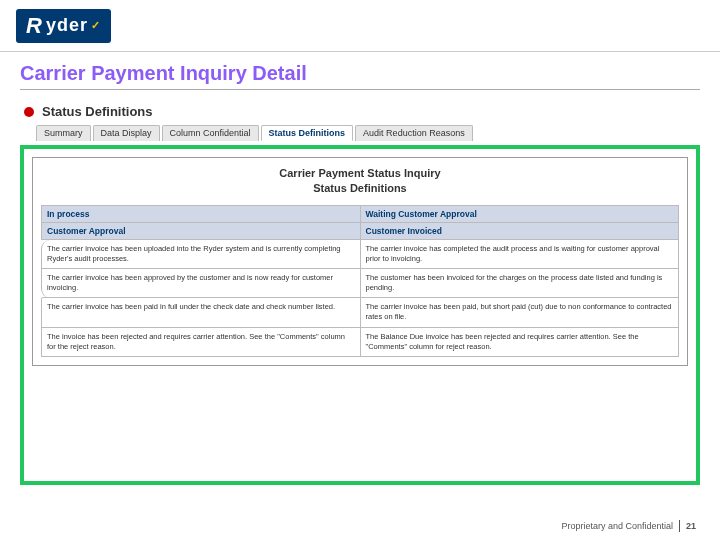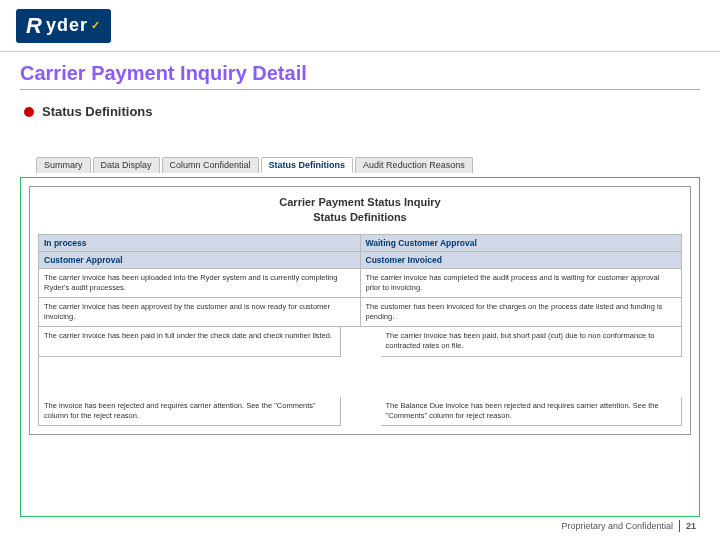--- a/index.html
+++ b/index.html
@@ -79,21 +79,20 @@
       font-weight: bold;
       color: #333;
     }
 
     
     .tabs-row {
       display: flex;
       gap: 2px;
       padding: 2px 20px 0 36px;
       margin-bottom: 4px;
-      margin-top: 32px;
     }
     .tab {
       background: #e8e8e8;
       border: 1px solid #bbb;
       border-bottom: none;
       padding: 2px 7px;
       font-size: 9px;
       color: #333;
       cursor: pointer;
       border-radius: 2px 2px 0 0;
@@ -101,21 +100,21 @@
     .tab.active {
       background: #fff;
       border-bottom: 1px solid #fff;
       font-weight: bold;
       color: #003a70;
     }
 
     
     .content-box {
       margin: 0 20px 6px 20px;
-      border: 1px solid #22c55e;
+      border: 4px solid #22c55e;
       background: #fff;
       padding: 8px;
       min-height: 340px;
     }
 
     
     .status-panel {
       border: 1px solid #999;
       padding: 8px;
     }
@@ -214,37 +213,37 @@
       <span>Status Definitions</span>
     </div>
 
     <div class="status-grid">
       <div class="status-cell-header">In process</div>
       <div class="status-cell-header">Waiting Customer Approval</div>
       <div class="status-cell-header">Customer Approval</div>
       <div class="status-cell-header">Customer Invoiced</div>
     </div>
 
+    <div class="status-grid" style="border-top:none;border-radius:9px;">
+      <div class="status-cell">
+          <p>The carrier invoice has been uploaded into the Ryder system and is currently completing Ryder's audit processes.</p>
+        </div>
+      <div class="status-cell">
+          <p>The carrier invoice has completed the audit process and is waiting for customer approval prior to invoicing.</p>
+        </div>
+      <div class="status-cell">
+          <p>The carrier invoice has been approved by the customer and is now ready for customer invoicing.</p>
+        </div>
+      <div class="status-cell">
+          <p>The customer has been invoiced for the charges on the process date listed and funding is pending.</p>
+        </div>
+    </div>
+
+
     <div class="status-grid" style="border-top:none;">
-      <div class="status-cell">
-          <p>The carrier invoice has been uploaded into the Ryder system and is currently completing Ryder's audit processes.</p>
-        </div>
-      <div class="status-cell">
-          <p>The carrier invoice has completed the audit process and is waiting for customer approval prior to invoicing.</p>
-        </div>
-      <div class="status-cell">
-          <p>The carrier invoice has been approved by the customer and is now ready for customer invoicing.</p>
-        </div>
-      <div class="status-cell">
-          <p>The customer has been invoiced for the charges on the process date listed and funding is pending.</p>
-        </div>
-    </div>
-
-
-    <div class="status-grid" style="border-top:none;gap:40px;">
       <div class="status-cell">
           <p>The carrier invoice has been paid in full under the check date and check number listed.</p>
         </div>
       <div class="status-cell">
           <p>The carrier invoice has been paid, but short paid (cut) due to non conformance to contracted rates on file.</p>
         </div>
       <div class="status-cell">
           <p>The invoice has been rejected and requires carrier attention. See the "Comments" column for the reject reason.</p>
         </div>
       <div class="status-cell">

